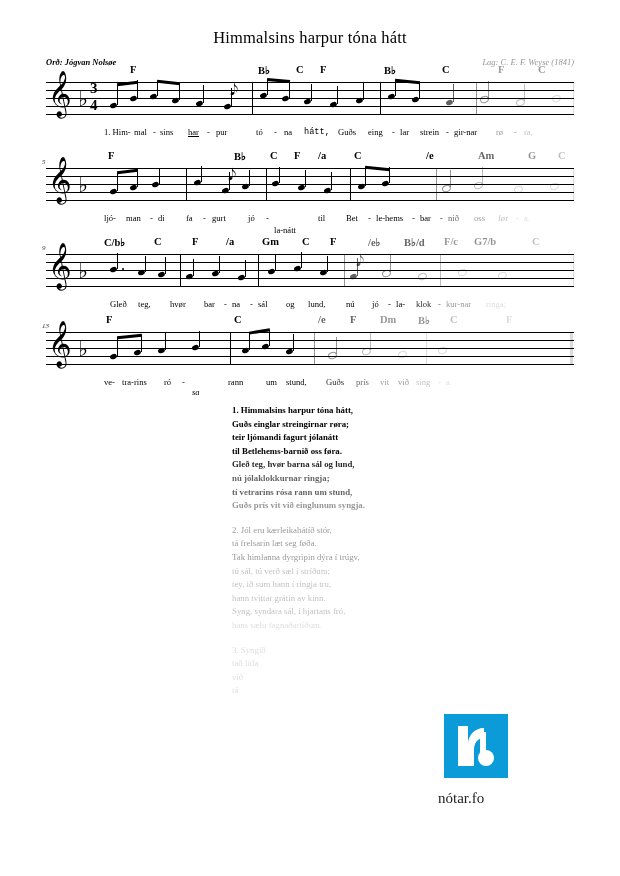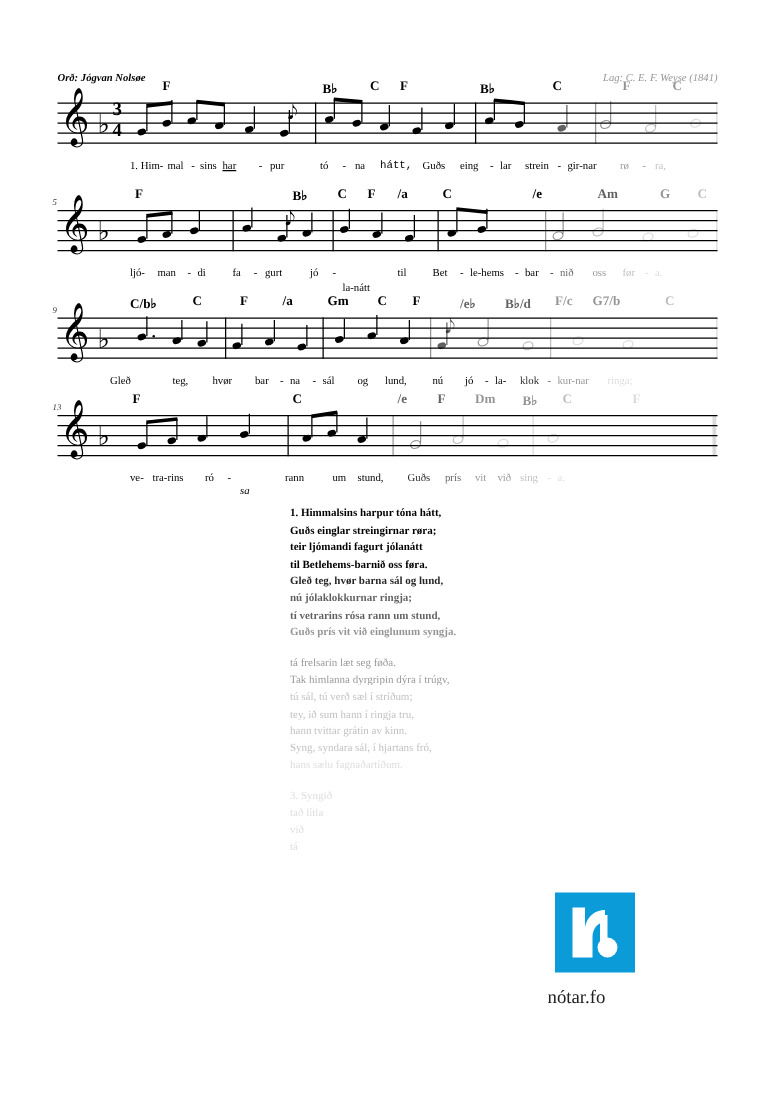--- a/index.html
+++ b/index.html
@@ -78,20 +78,21 @@
   
   .logo-box{position:absolute;left:444px;top:714px;width:64px;height:64px;background:#0a9bd8;}
   .logo-glyph{position:absolute;left:444px;top:714px;width:64px;height:64px;}
   .logo-text{position:absolute;left:438px;top:790px;font-size:15px;color:#222;font-family:"Liberation Serif", serif;}
 </style>
 </head>
 <body>
 
 <div class="page">
 
+  <div class="title">Himmalsins harpur tóna hátt</div>
   <div class="credit-left">Orð: Jógvan Nolsøe</div>
   <div class="credit-right f65">Lag: C. E. F. Weyse (1841)</div>
 
   <div class="system" style="top:82px;">
     <div class="staff">
       <div class="ln"></div>
         <div class="ln"></div>
         <div class="ln"></div>
         <div class="ln"></div>
         <div class="ln"></div>
@@ -151,21 +152,21 @@
 
     <div class="barline" style="left:206px;"></div>
     <div class="barline" style="left:334px;"></div>
     <div class="barline f45" style="left:430px;"></div>
     <div class="barline f15" style="left:527px;"></div>
 
     <div class="lyric" style="left:58px;top:45px;">1. Him-</div>
     <div class="lyric" style="left:88px;top:45px;">mal</div>
     <div class="lyric" style="left:107px;top:45px;">-</div>
     <div class="lyric" style="left:114px;top:45px;">sins</div>
-    <div class="lyric" style="left:132px;top:45px;text-decoration:underline;">har</div>
+    <div class="lyric" style="left:142px;top:45px;text-decoration:underline;">har</div>
     <div class="lyric" style="left:161px;top:45px;">-</div>
     <div class="lyric" style="left:170px;top:45px;">pur</div>
     <div class="lyric" style="left:210px;top:45px;">tó</div>
     <div class="lyric" style="left:228px;top:45px;">-</div>
     <div class="lyric" style="left:238px;top:45px;">na</div>
     <div class="lyric" style="left:258px;top:45px;font-family:Liberation Mono, monospace;">hátt,</div>
     <div class="lyric" style="left:292px;top:45px;">Guðs</div>
     <div class="lyric" style="left:322px;top:45px;">eing</div>
     <div class="lyric" style="left:346px;top:45px;">-</div>
     <div class="lyric" style="left:354px;top:45px;">lar</div>
@@ -314,21 +315,21 @@
     <div class="note open f28" style="left:372px;top:19px;"></div>
     <div class="note open f15" style="left:412px;top:15px;"></div>
     <div class="note open f15" style="left:452px;top:18px;"></div>
 
     <div class="barline" style="left:134px;"></div>
     <div class="barline" style="left:212px;"></div>
     <div class="barline f45" style="left:298px;"></div>
     <div class="barline f28" style="left:394px;"></div>
     <div class="barline f15" style="left:527px;"></div>
 
-    <div class="lyric" style="left:42px;top:45px;text-align:right;">Gleð</div>
+    <div class="lyric" style="left:64px;top:45px;text-align:right;">Gleð</div>
     <div class="lyric" style="left:92px;top:45px;">teg,</div>
     <div class="lyric" style="left:124px;top:45px;">hvør</div>
     <div class="lyric" style="left:158px;top:45px;">bar</div>
     <div class="lyric" style="left:178px;top:45px;">-</div>
     <div class="lyric" style="left:186px;top:45px;">na</div>
     <div class="lyric" style="left:204px;top:45px;">-</div>
     <div class="lyric" style="left:212px;top:45px;">sál</div>
     <div class="lyric" style="left:240px;top:45px;">og</div>
     <div class="lyric" style="left:262px;top:45px;">lund,</div>
     <div class="lyric" style="left:300px;top:45px;">nú</div>
@@ -414,20 +415,21 @@
       <div class="vline bold">Guðs einglar streingirnar røra;</div>
       <div class="vline bold">teir ljómandi fagurt jólanátt</div>
       <div class="vline bold">til Betlehems-barnið oss føra.</div>
       <div class="vline bold f85">Gleð teg, hvør barna sál og lund,</div>
       <div class="vline bold f65">nú jólaklokkurnar ringja;</div>
       <div class="vline bold f65">tí vetrarins rósa rann um stund,</div>
       <div class="vline bold f45">Guðs prís vit við einglunum syngja.</div>
     </div>
 
     <div class="verse">
+      <div class="vline f45">2. Jól eru kærleikahátíð stór,</div>
       <div class="vline f45">tá frelsarin læt seg føða.</div>
       <div class="vline f45">Tak himlanna dyrgripin dýra í trúgv,</div>
       <div class="vline f28">tú sál, tú verð sæl í stríðum;</div>
       <div class="vline f28">tey, ið sum hann í ringja tru,</div>
       <div class="vline f28">hann tvittar grátin av kinn.</div>
       <div class="vline f28">Syng, syndara sál, í hjartans fró,</div>
       <div class="vline f15">hans sælu fagnaðartíðum.</div>
     </div>
 
     <div class="verse">

